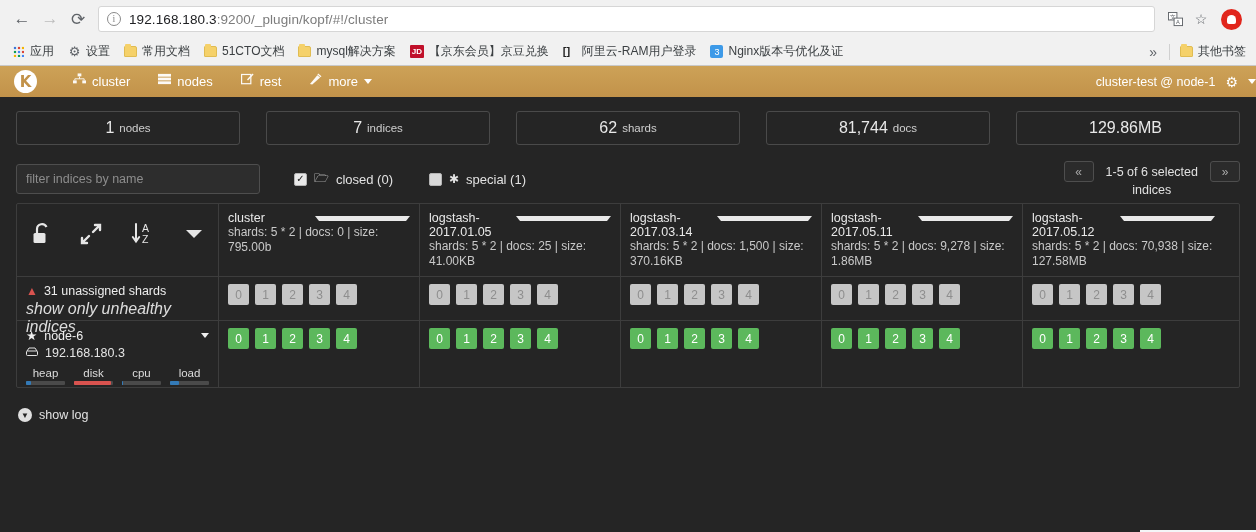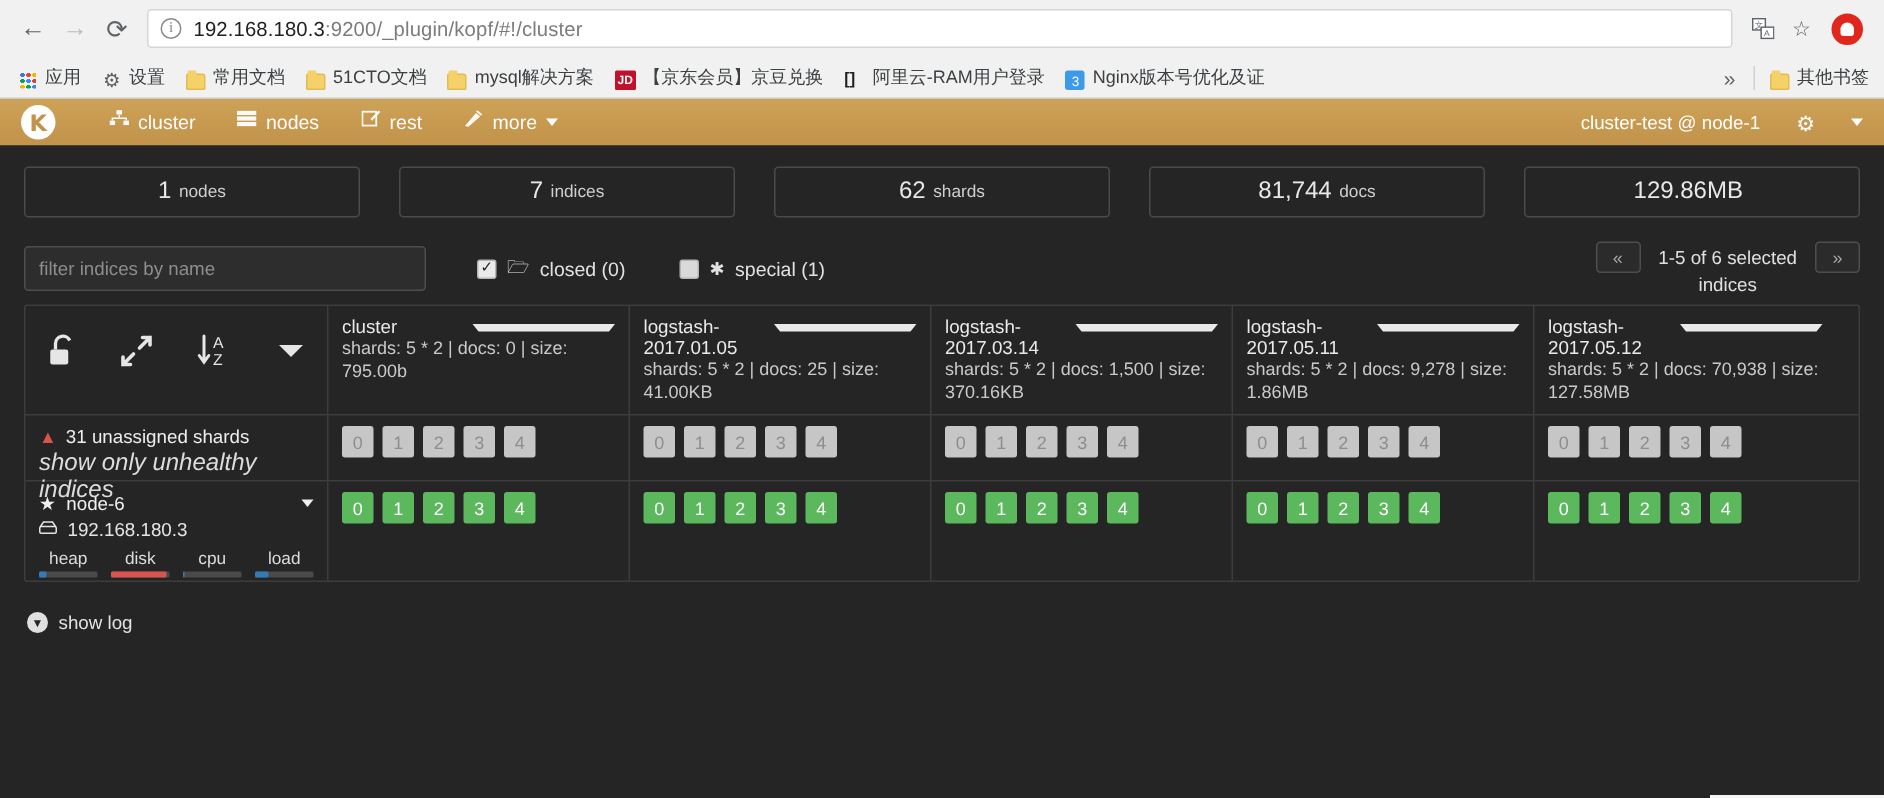--- a/index.html
+++ b/index.html
@@ -83,21 +83,21 @@
     align-items: center;
     height: 27px;
     padding: 0 4px 0 6px;
     font-size: 12px;
     color: #3c4043;
     gap: 2px;
     white-space: nowrap;
     overflow: hidden;
   }
   .bm {
-    display: flex; align-items: flex-end; gap: 5px;
+    display: flex; align-items: center; gap: 5px;
     padding: 2px 6px; border-radius: 3px;
     max-width: 160px; overflow: hidden;
   }
   .bm-label { overflow: hidden; text-overflow: clip; white-space: nowrap; display:block; }
   .fav-folder {
     width: 13px; height: 11px; flex: none;
     background: #f5d16a; border-radius: 1px 2px 1px 1px;
     position: relative; border: 1px solid #e0bc52;
   }
   .fav-folder:before {
@@ -154,21 +154,21 @@
     margin-right: 22px;
     font-family: "DejaVu Sans", sans-serif;
   }
   .kopf-item {
     display: flex; align-items: center; gap: 6px;
     padding: 0 14px; height: 31px; line-height: 31px;
   }
   .kopf-item .ki { font-size: 12px; opacity: .95; }
   .kopf-right {
     margin-left: auto; display: flex; align-items: center;
-    gap: 24px; padding-right: 14px; font-size: 12.5px;
+    gap: 10px; font-size: 12.5px;
   }
   .caret { border-left: 4px solid transparent; border-right: 4px solid transparent;
            border-top: 5px solid currentColor; display:inline-block; }
 
   
   .page { background: #252525; padding: 0 12px; height: 470px; }
 
   .stats-row { display: flex; gap: 26px; padding: 14px 4px 0 4px; }
   .stat-box {
     flex: 1;
@@ -181,21 +181,21 @@
   }
   .stat-num { font-size: 16px; }
   .stat-unit { font-size: 11.5px; color: #cfcfcf; }
 
   .filters-row {
     display: flex; align-items: center;
     padding: 16px 4px 0 4px;
     gap: 0;
   }
   .filter-input {
-    width: 268px; height: 30px;
+    width: 244px; height: 30px;
     background: #2d2d2d;
     border: 1px solid #4e4e4e;
     border-radius: 3px;
     color: #a8a8a8;
     font-size: 12.5px;
     padding: 0 9px;
     font-family: "Liberation Sans", sans-serif;
   }
   .filter-input::placeholder { color: #8d8d8d; }
   .chk-group { display: flex; align-items: center; gap: 7px; color: #e2e2e2; font-size: 13px; }

